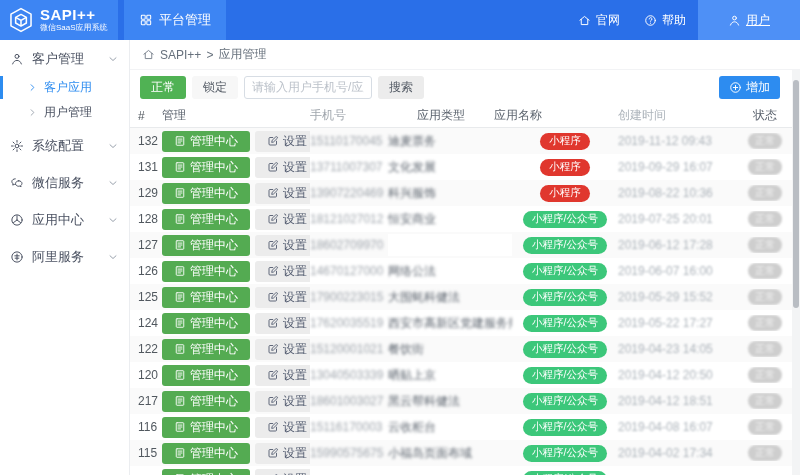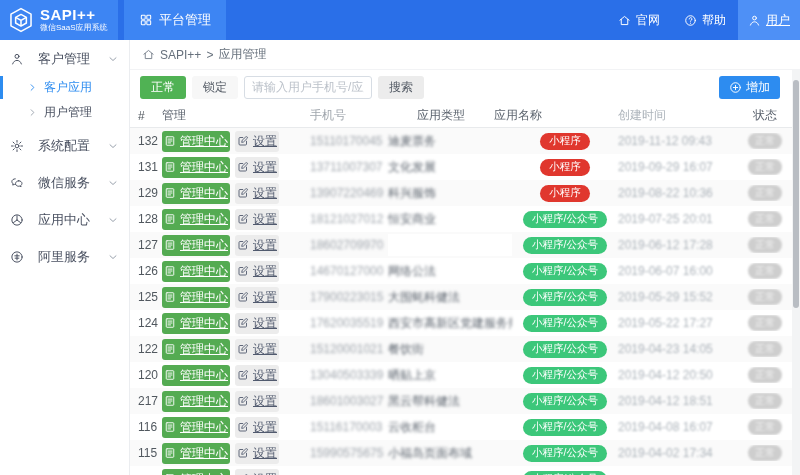--- a/index.html
+++ b/index.html
@@ -9,28 +9,28 @@
 
   
   .topbar { height:40px; flex:0 0 40px; background:var(--header,#2a6fe8); display:flex; align-items:stretch; color:#fff; }
   .logo { width:118px; background:var(--header-light,#3d85f3); display:flex; align-items:center; gap:5px; padding-left:7px; cursor:pointer; }
   .logo svg { flex:0 0 auto; }
   .logo-title { font-size:15px; font-weight:bold; letter-spacing:.5px; line-height:1.1; }
   .logo-sub { font-size:8px; line-height:1.1; white-space:nowrap; }
   .platform-tab { margin-left:6px; padding:0 15px; background:var(--header-light,#3d85f3); display:flex; align-items:center; gap:6px; font-size:13px; cursor:pointer; }
   .top-spacer { flex:1; }
   .hnav { display:flex; align-items:center; gap:5px; padding:0 12px; font-size:12px; cursor:pointer; }
-  .hnav.user { background:var(--header-lighter,#4e90f6); padding:0 10px;text-decoration:underline; }
+  .hnav.user { background:var(--header-lighter,#4e90f6); padding:0 30px;text-decoration:underline; }
 
   
   .body { flex:1; display:flex; min-height:0; }
 
   
   .sidebar { width:130px; flex:0 0 130px; background:#fff; border-right:1px solid #ebedf0; padding-top:2px; }
-  .side-item { height:33px; display:flex; align-items:center; gap:14px; padding:0 10px; font-size:13px; color:#495060; cursor:pointer; }
+  .side-item { height:33px; display:flex; align-items:center; gap:8px; padding:0 10px; font-size:13px; color:#495060; cursor:pointer; }
   .side-item .chev { margin-left:auto; color:#9aa2ad; display:flex; }
   .side-sub { height:25px; display:flex; align-items:center; gap:6px; padding-left:27px; font-size:12px; color:#495060; cursor:pointer; position:relative; }
   .side-sub .subchev { color:#9aa2ad; display:flex; }
   .side-sub.active { color:var(--primary,#2d8cf0); }
   .side-sub.active .subchev { color:var(--primary,#2d8cf0); }
   .side-sub.active::before { content:""; position:absolute; left:0; top:1px; bottom:1px; width:3px; background:var(--primary,#2d8cf0); }
   .side-group { margin-bottom:4px; }
   .icon { display:inline-flex; color:#495060; }
 
   
@@ -56,21 +56,21 @@
   .cell { display:flex; align-items:center; overflow:hidden; white-space:nowrap; }
   .c0 { width:32px; padding-left:8px; color:#51585f; }
   .c1 { width:148px; gap:5px; }
   .c2 { width:78px; color:#a0a6ad; }
   .c3 { flex:1; color:#5c646e; }
   .c4 { width:106px; justify-content:center; }
   .c5 { width:120px; color:#adb4bb; }
   .c6 { width:54px; justify-content:center; }
   .th.c0, .th.c1, .th.c2, .th.c3, .th.c5 { justify-content:flex-start; }
 
-  .mini-btn { border:none; height:21px; border-radius:3px; font-size:12px; padding:0 2px; cursor:pointer; display:inline-flex; align-items:center; gap:4px; font-family:inherit;text-decoration:underline; }
+  .mini-btn { border:none; height:21px; border-radius:3px; font-size:12px; padding:0 12px; cursor:pointer; display:inline-flex; align-items:center; gap:4px; font-family:inherit; }
   .mini-btn.manage { background:var(--green-btn,#54ab52); color:#fff; }
   .mini-btn.settings { background:#ececec; color:#515a6e; }
 
   .badge { height:17px; border-radius:9px; padding:0 9px; color:#fff; font-size:10.5px; display:inline-flex; align-items:center; white-space:nowrap; }
   .badge.red { background:var(--red-badge,#e0372e); }
   .badge.green { background:var(--green-badge,#3cc77a); }
 
   .status-pill { height:16px; border-radius:8px; padding:0 7px; background:#cecece; color:#f4f4f4; font-size:10px; display:inline-flex; align-items:center; filter:blur(.8px); }
 
   .blur-md { filter:blur(1.8px); }

